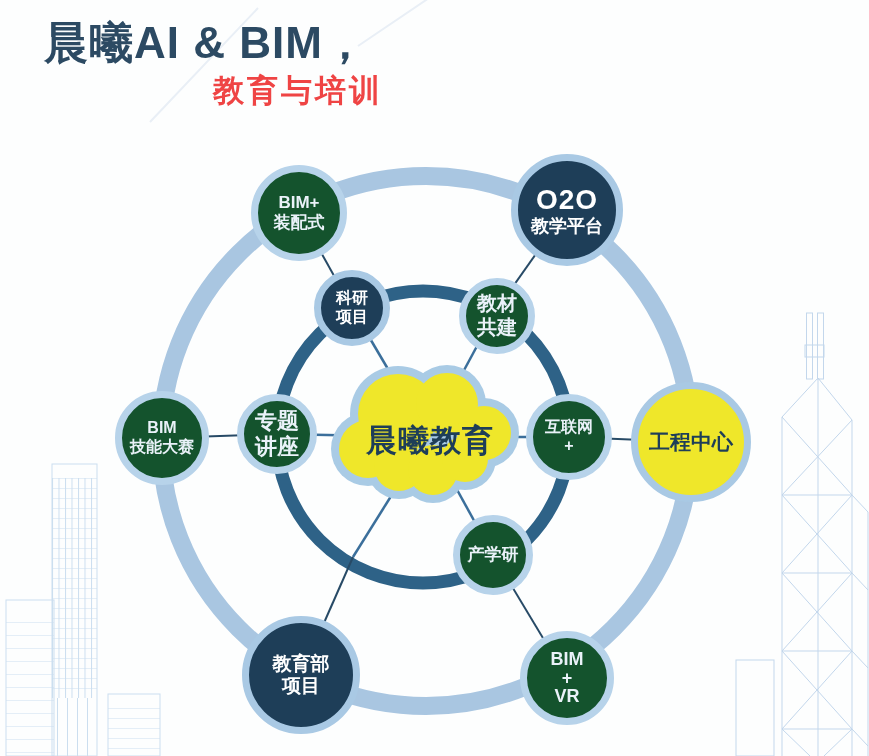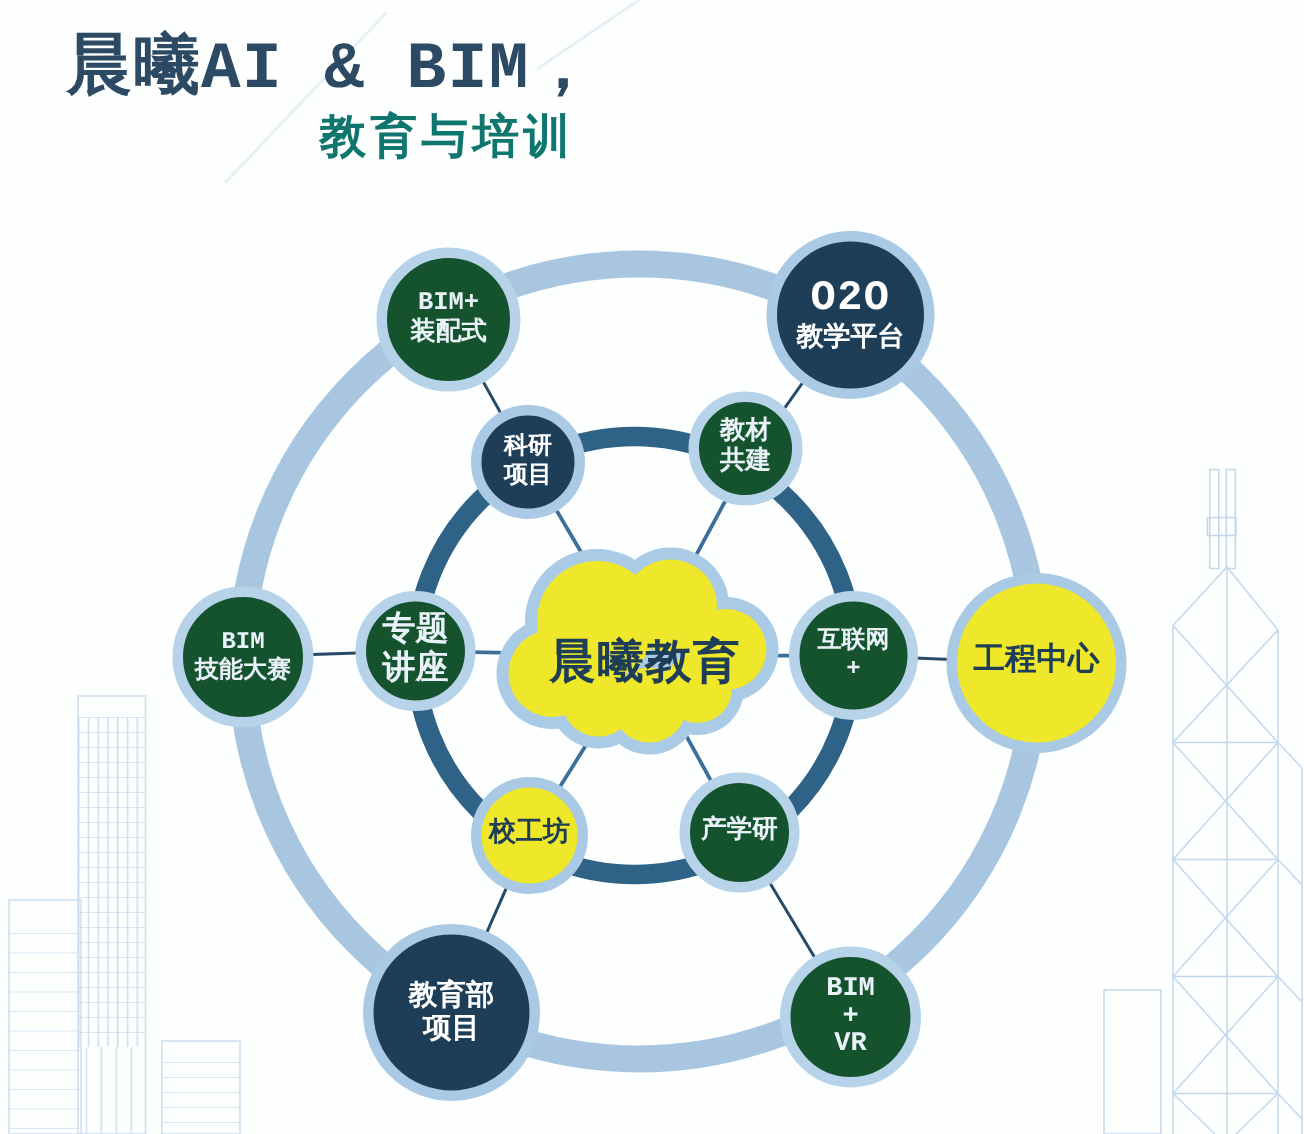--- a/index.html
+++ b/index.html
@@ -1,31 +1,31 @@
 <!DOCTYPE html>
 <html><head>
 <meta charset="utf-8">
 <style>
   html,body{margin:0;padding:0;}
   body{
     width:869px;height:756px;position:relative;overflow:hidden;
     background:#fdfefe;
     font-family:"Liberation Sans",sans-serif;
   }
-  .stage{position:absolute;inset:0;width:869px;height:604px;font-family:Liberation Mono, monospace;}
+  .stage{position:absolute;inset:0;width:869px;height:604px;}
   svg.backdrop{position:absolute;left:0;top:0;z-index:0;}
 
   .title{
     position:absolute;left:44px;top:14px;z-index:3;
     font-size:44px;font-weight:800;color:#2c4a63;letter-spacing:1px;
     white-space:nowrap;
   }
   .subtitle{
     position:absolute;left:213px;top:70px;z-index:3;
-    font-size:31px;font-weight:700;color:#0f766e;letter-spacing:3px;
+    font-size:31px;font-weight:700;color:#ef4444;letter-spacing:3px;
     white-space:nowrap;
   }
 
   .node{
     position:absolute;z-index:2;border-radius:50%;
     display:flex;flex-direction:column;align-items:center;justify-content:center;
     text-align:center;font-weight:700;box-sizing:border-box;
     line-height:1.18;
   }
   .node.blue{background:#14532d;border:7px solid #b7d3ea;color:#eaf2f9;}
@@ -36,21 +36,21 @@
   .n-bim-assembly{left:251px;top:165px;width:96px;height:96px;font-size:17px;}
   .n-o2o{left:511px;top:154px;width:112px;height:112px;font-size:18px;border-width:8px;}
   .n-o2o .big{font-size:28px;letter-spacing:1px;}
   .n-bim-contest{left:115px;top:391px;width:94px;height:94px;font-size:16px;}
   .n-eng-center{left:631px;top:382px;width:120px;height:120px;font-size:21px;border-width:8px;}
   .n-moe-project{left:242px;top:616px;width:118px;height:118px;font-size:19px;}
   .n-bim-vr{left:520px;top:631px;width:94px;height:94px;font-size:18px;line-height:1.05;}
 
   
   .n-research{left:314px;top:270px;width:76px;height:76px;font-size:16px;border-width:6px;}
-  .n-textbook{left:459px;top:261px;width:76px;height:76px;font-size:17px;border-width:6px;}
+  .n-textbook{left:459px;top:278px;width:76px;height:76px;font-size:20px;border-width:6px;}
   .n-lecture{left:237px;top:394px;width:80px;height:80px;font-size:22px;border-width:6px;}
   .n-internet{left:526px;top:394px;width:86px;height:86px;font-size:16px;border-width:6px;}
   .n-workshop{left:314px;top:518px;width:78px;height:78px;font-size:18px;border-width:6px;}
   .n-industry{left:453px;top:515px;width:80px;height:80px;font-size:17px;border-width:6px;}
 
   .cloud-label{
     position:absolute;left:340px;top:420px;width:180px;z-index:2;
     text-align:center;font-size:31px;font-weight:800;color:#1e3e58;
     letter-spacing:1px;
   }
@@ -188,20 +188,17 @@
     <span>共建</span>
   </div>
   <div class="node blue n-lecture">
     <span>专题</span>
     <span>讲座</span>
   </div>
   <div class="node blue n-internet">
     <span>互联网</span>
     <span>+</span>
   </div>
-  <div class="node yellow n-workshop">
-    <span>校工坊</span>
-  </div>
   <div class="node blue n-industry">
     <span>产学研</span>
   </div>
 
 </div>
 
 </body></html>

